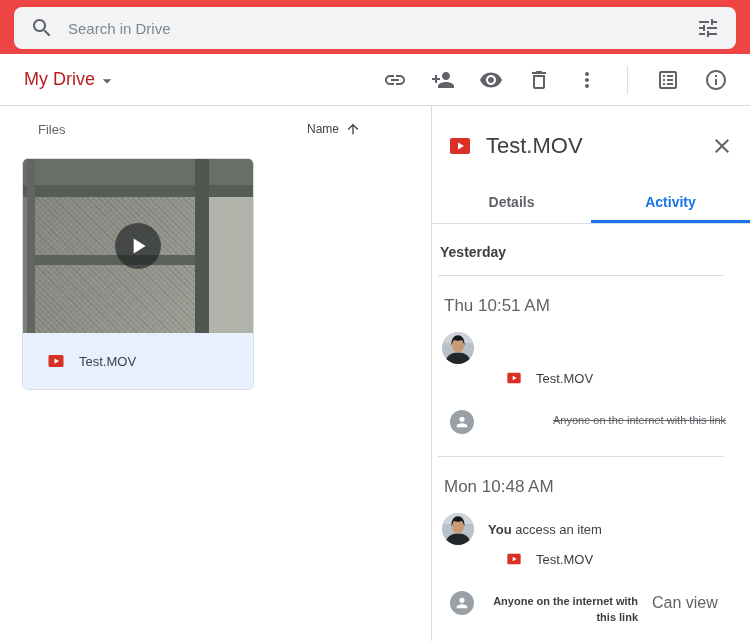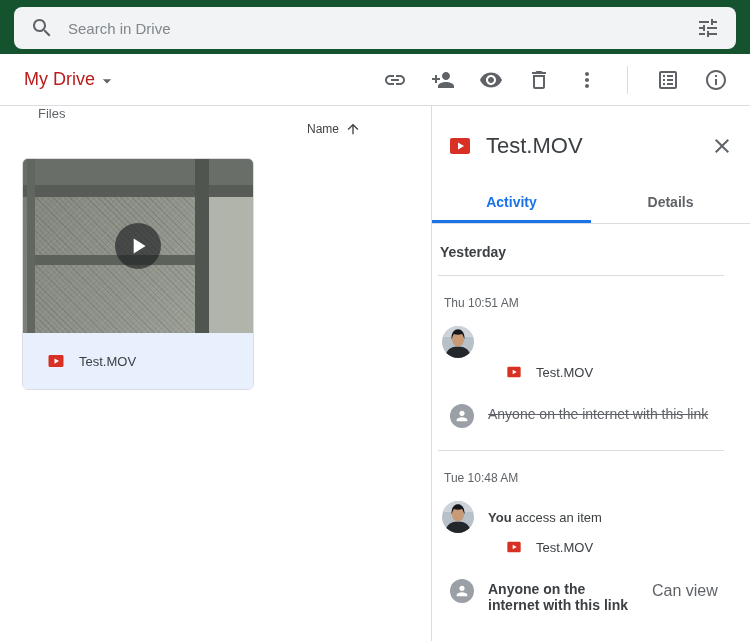--- a/index.html
+++ b/index.html
@@ -9,21 +9,21 @@
     background: #fff;
     color: #3c4043;
   }
   .icon svg { display: block; }
   .i24 svg { width: 24px; height: 24px; }
   .i20 svg { width: 20px; height: 20px; }
   .i18 svg { width: 18px; height: 18px; }
   .i16 svg { width: 16px; height: 16px; }
 
   
-  .search-row { padding: 7px 14px 5px 14px; background: #14532d; }
+  .search-row { padding: 7px 14px 5px 14px; background: #ef4444; }
   .search-bar {
     display: flex; align-items: center; gap: 14px;
     height: 42px; background: #f1f3f4; border-radius: 8px;
     padding: 0 16px; color: #5f6368;
   }
   .search-input {
     flex: 1; border: none; outline: none; background: transparent;
     font-family: "Liberation Sans", sans-serif;
     font-size: 15px; color: #202124;
   }
@@ -47,21 +47,21 @@
     display: flex; align-items: center; justify-content: center;
     color: #5f6368; border-radius: 50%; padding: 0;
   }
   .toolbar-actions .icon-btn { margin-left: 8px; }
   .vdiv { width: 1px; height: 28px; background: #dadce0; margin: 0 12px 0 20px; }
 
   
   .content { display: flex; height: 535px; }
   .files-area { flex: 1; min-width: 0; }
   .files-header {
-    display: flex; justify-content: space-between;
+    display: flex; align-items: center; justify-content: space-between;
     height: 46px; padding: 0 70px 0 38px;
   }
   .files-label { font-size: 13px; color: #5f6368; }
   .sort-btn {
     display: flex; align-items: center; gap: 6px;
     background: none; border: none; cursor: pointer;
     font-family: "Liberation Sans", sans-serif;
     font-size: 12px; color: #404040;
   }
 
@@ -120,21 +120,21 @@
     flex: 1; text-align: center; padding: 14px 0 13px 0;
     font-size: 14px; font-weight: 700; color: #5f6368; cursor: pointer;
   }
   .tab.active { color: #1a73e8; box-shadow: inset 0 -3px 0 #1a73e8; }
 
   .activity { flex: 1; overflow: hidden; }
   .day-label { padding: 20px 16px 15px 8px; font-size: 14px; font-weight: 700; color: #3c4043; }
   .divider { height: 1px; background: #dadce0; margin: 0 26px 0 6px; }
 
   .event { padding: 20px 24px 0 10px; }
-  .event-time { font-size: 12px; color: #5f6368; margin-left: 2px; margin-bottom: 16px; }
+  .event-time { font-size: 17px; color: #5f6368; margin-left: 2px; margin-bottom: 16px; }
   .actor-row { display: flex; align-items: center; gap: 14px; margin-bottom: 6px; }
   .event-text { font-size: 13px; color: #3c4043; line-height: 17px; }
   .event-text b { font-weight: 700; }
   .avatar {
     width: 32px; height: 32px; border-radius: 50%;
     overflow: hidden; flex: none;
   }
   .avatar.small { width: 24px; height: 24px; }
   .avatar.grey {
     background: #9aa0a6; color: #fff;
@@ -142,21 +142,21 @@
   }
   .avatar.grey svg { width: 16px; height: 16px; }
   .avatar.photo svg { width: 100%; height: 100%; }
   .file-line {
     display: flex; align-items: center; gap: 14px;
     margin-left: 64px; margin-bottom: 26px;
     font-size: 13px; color: #3c4043;
   }
   .audience-row { display: flex; align-items: flex-start; gap: 14px; margin: 0 0 22px 8px; }
   .audience-row .avatar { margin-top: -2px; }
-  .audience-text { font-size: 14px; line-height: 16px; flex: 1; }
+  .audience-text { font-size: 11px; line-height: 16px; flex: 1; text-align: right; }
   .audience-text.removed { color: #5f6368; text-decoration: line-through; }
   .audience-text.bold { color: #3c4043; font-weight: 700; max-width: 150px; }
   .perm { font-size: 16px; color: #5f6368; flex: none; padding-top: 1px; }
 
   .video-icon svg { display: block; }
 </style>
 </head>
 <body>
 
 <div class="app">
@@ -294,22 +294,22 @@
         <button class="icon-btn">
           <span class="icon i24">
             <svg viewBox="0 0 24 24" fill="currentColor">
                 <path d="M19 6.41L17.59 5 12 10.59 6.41 5 5 6.41 10.59 12 5 17.59 6.41 19 12 13.41 17.59 19 19 17.59 13.41 12z"></path>
               </svg>
           </span>
         </button>
       </div>
 
       <div class="tabs">
+        <div class="tab">Details</div>
         <div class="tab active">Activity</div>
-        <div class="tab">Details</div>
       </div>
 
       <div class="activity">
         <div class="day-label">Yesterday</div>
         <div class="divider"></div>
 
         <div class="event">
           <div class="event-time">Thu 10:51 AM</div>
           <div class="actor-row">
             <div class="avatar photo">
@@ -337,21 +337,21 @@
                   <path d="M12 12c2.21 0 4-1.79 4-4s-1.79-4-4-4-4 1.79-4 4 1.79 4 4 4zm0 2c-2.67 0-8 1.34-8 4v2h16v-2c0-2.66-5.33-4-8-4z"></path>
                 </svg>
             </div>
             <div class="audience-text removed">Anyone on the internet with this link</div>
           </div>
         </div>
 
         <div class="divider"></div>
 
         <div class="event">
-          <div class="event-time">Tue 10:48 AM</div>
+          <div class="event-time">Mon 10:48 AM</div>
           <div class="actor-row">
             <div class="avatar photo">
               <svg viewBox="0 0 32 32">
                   <rect width="32" height="32" fill="#b9c1c8"></rect>
                   <rect width="32" height="11" fill="#cdd3d8"></rect>
                   <path d="M3 32c1-8.5 6-11.5 13-11.5S28 23.5 29 32z" fill="#23272c"></path>
                   <ellipse cx="16" cy="13.5" rx="6" ry="7" fill="#c99a76"></ellipse>
                   <path d="M9.6 13.5c-.7-7 2.9-10.2 6.4-10.2s7.1 3.2 6.4 10.2c-.9-2.8-1.8-4.4-2.4-5.4-2.1 1-5.9 1-8 0-.6 1-1.5 2.6-2.4 5.4z" fill="#16181b"></path>
                 </svg>
             </div>

